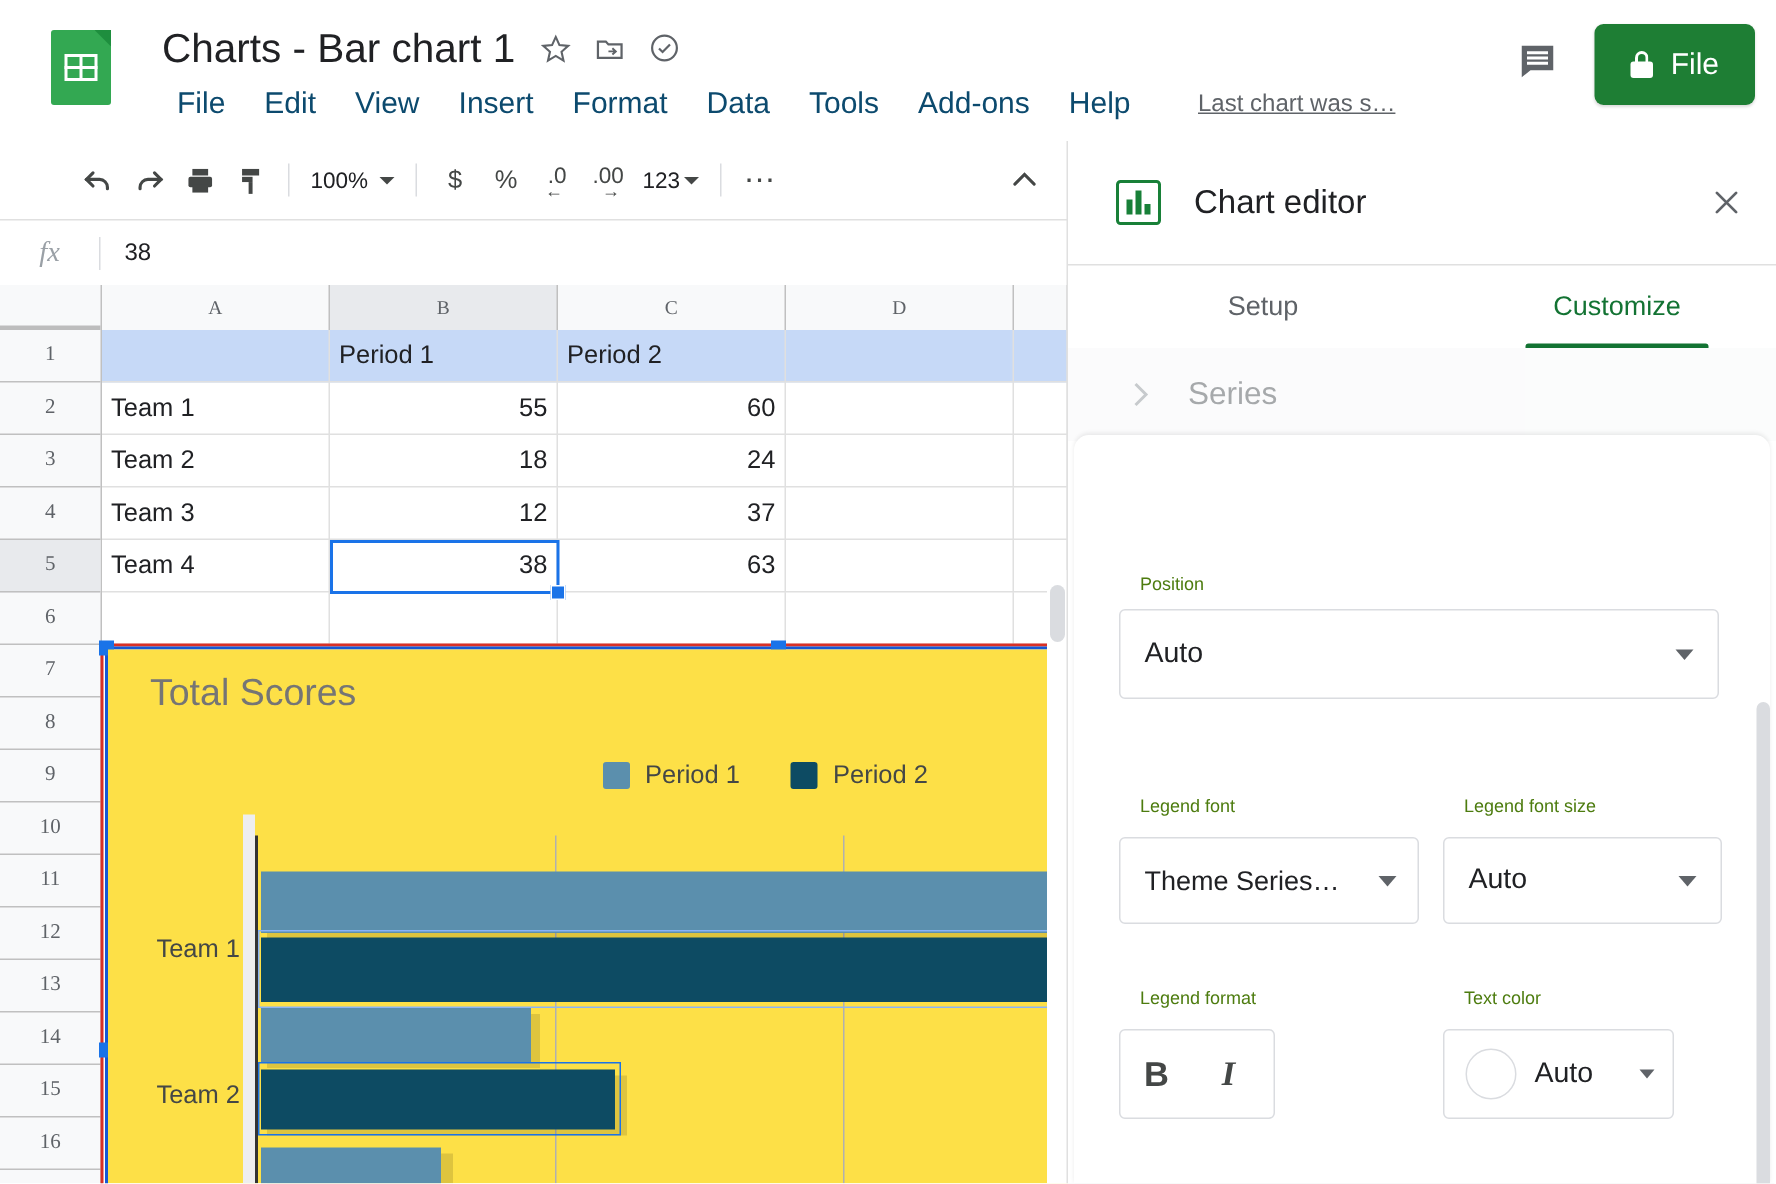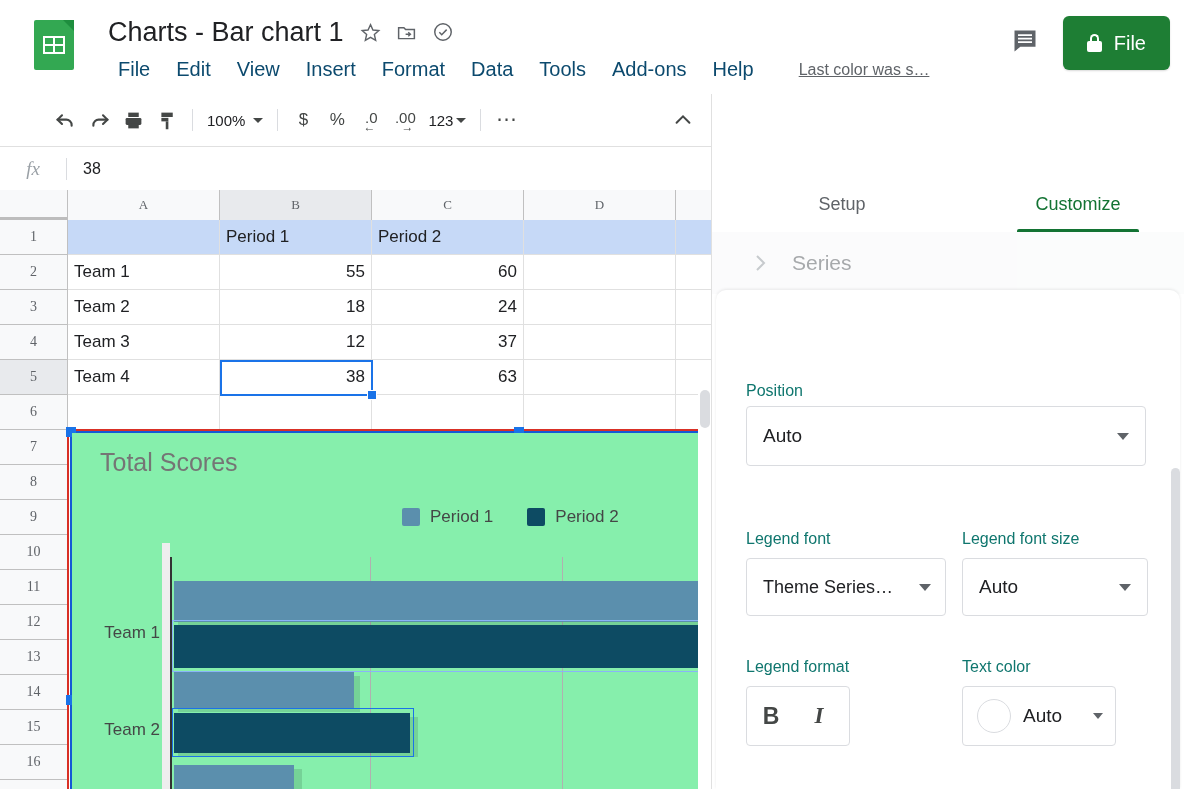--- a/index.html
+++ b/index.html
@@ -89,21 +89,21 @@
     position:absolute; height:35px; box-sizing:border-box;
     border-right:1px solid #e0e0e0; border-bottom:1px solid #e0e0e0;
     display:flex; align-items:center; font-size:17px; color:#202124; padding:0 6px;
   }
   .cell.num { justify-content:flex-end; }
   .cell.hl { background:#c6d9f7; }
   .selbox { position:absolute; border:2px solid #1a73e8; box-sizing:border-box; pointer-events:none; }
   .selhandle { position:absolute; width:8px; height:8px; background:#1a73e8; border:1px solid #fff; box-sizing:content-box; }
 
   
-  .chartbox { position:absolute; left:72px; top:243px; width:640px; height:356px; background:#86efac; overflow:hidden; }
+  .chartbox { position:absolute; left:72px; top:243px; width:640px; height:356px; background:#fde047; overflow:hidden; }
   .chart-border-top { position:absolute; left:72px; top:241px; width:640px; height:0; border-top:2px solid #1558d6; }
   .chart-border-top2 { position:absolute; left:72px; top:239px; width:640px; height:0; border-top:2px solid #d93025; }
   .chart-border-left { position:absolute; left:70px; top:241px; width:0; height:548px; border-left:2px solid #1558d6; }
   .chart-border-left2 { position:absolute; left:67px; top:241px; width:0; height:548px; border-left:2px solid #d93025; }
   .handle { position:absolute; width:10px; height:10px; background:#1a73e8; }
   .chart-title { position:absolute; left:28px; top:15px; font-size:25px; color:#757575; white-space:nowrap; }
   .chart-legend { position:absolute; left:330px; top:74px; display:flex; align-items:center; gap:34px; }
   .lg-item { display:flex; align-items:center; gap:10px; }
   .lg-sw { width:18px; height:18px; border-radius:2px; }
   .lg-tx { font-size:17px; color:#444746; }
@@ -142,21 +142,21 @@
   }
   .chev { width:28px; height:28px; margin-left:34px; color:#5f6368; display:flex; align-items:center; justify-content:center; }
   .sec-label { margin-left:18px; font-size:21px; color:#5f6368; }
   .card {
     position:absolute; left:4px; top:58px; width:464px; height:499px;
     background:#fff; border-radius:10px 10px 0 0; box-shadow:0 -1px 3px rgba(0,0,0,.08);
   }
   .sec-open { position:absolute; left:0; top:26px; height:40px; display:flex; align-items:center; }
   .sec-open .chev { color:#202124; }
   .sec-open .sec-label { color:#202124; font-size:21px; }
-  .fld-label { position:absolute; font-size:16px; color:#0f766e; }
+  .fld-label { position:absolute; font-size:12px; color:#4d7c0f;margin-left:14px; }
   .sel-box {
     position:absolute; border:1px solid #dadce0; border-radius:4px; background:#fff;
     display:flex; align-items:center; cursor:pointer; box-sizing:border-box;
   }
   .sel-box .v { font-size:19px; color:#202124; margin-left:16px; white-space:nowrap; }
   .sel-box .arrow { position:absolute; right:16px; width:0;height:0;border-left:6px solid transparent;border-right:6px solid transparent;border-top:7px solid #5f6368; }
   .fmt-box { position:absolute; border:1px solid #dadce0; border-radius:4px; display:flex; align-items:center; box-sizing:border-box; }
   .fmt-btn { width:48px; height:100%; display:flex; align-items:center; justify-content:center; font-size:23px; color:#444746; cursor:pointer; }
   .fmt-btn.b { font-weight:bold; }
   .fmt-btn.i { font-style:italic; font-family:"Liberation Serif", serif; font-weight:bold; }
@@ -201,21 +201,21 @@
     <div class="menu-row">
       <div class="menu-item">File</div>
       <div class="menu-item">Edit</div>
       <div class="menu-item">View</div>
       <div class="menu-item">Insert</div>
       <div class="menu-item">Format</div>
       <div class="menu-item">Data</div>
       <div class="menu-item">Tools</div>
       <div class="menu-item">Add-ons</div>
       <div class="menu-item">Help</div>
-      <div class="last-edit">Last color was s…</div>
+      <div class="last-edit">Last chart was s…</div>
     </div>
 
     <div class="comment-btn">
       <svg width="28" height="28" viewBox="0 0 24 24">
           <path d="M3 3h18v14H8l-5 4z" fill="#5f6368"></path>
           <path d="M6 7h12M6 10h12M6 13h12" stroke="#fff" stroke-width="1.6"></path>
         </svg>
     </div>
 
     <div class="share-btn">
@@ -411,20 +411,33 @@
       </div>
     </div>
 
     <div class="vscroll">
       <div class="vthumb"></div>
 
     </div>
   </div>
 
   <div class="panel">
+    <div class="panel-head">
+      <div class="pe-icon">
+        <i style="left:5px;height:10px"></i>
+          <i style="left:11px;height:16px"></i>
+          <i style="left:17px;height:7px"></i>
+      </div>
+      <div class="panel-title">Chart editor</div>
+      <div class="panel-close">
+        <svg width="22" height="22" viewBox="0 0 24 24" fill="none" stroke="#5f6368" stroke-width="2" stroke-linecap="round">
+            <path d="M5 5l14 14M19 5L5 19"></path>
+          </svg>
+      </div>
+    </div>
 
     <div class="tabs">
       <div class="tab">Setup</div>
       <div class="tab active">Customize</div>
     </div>
 
     <div class="panel-body">
 
       <div class="sec-collapsed">
         <div class="chev">

